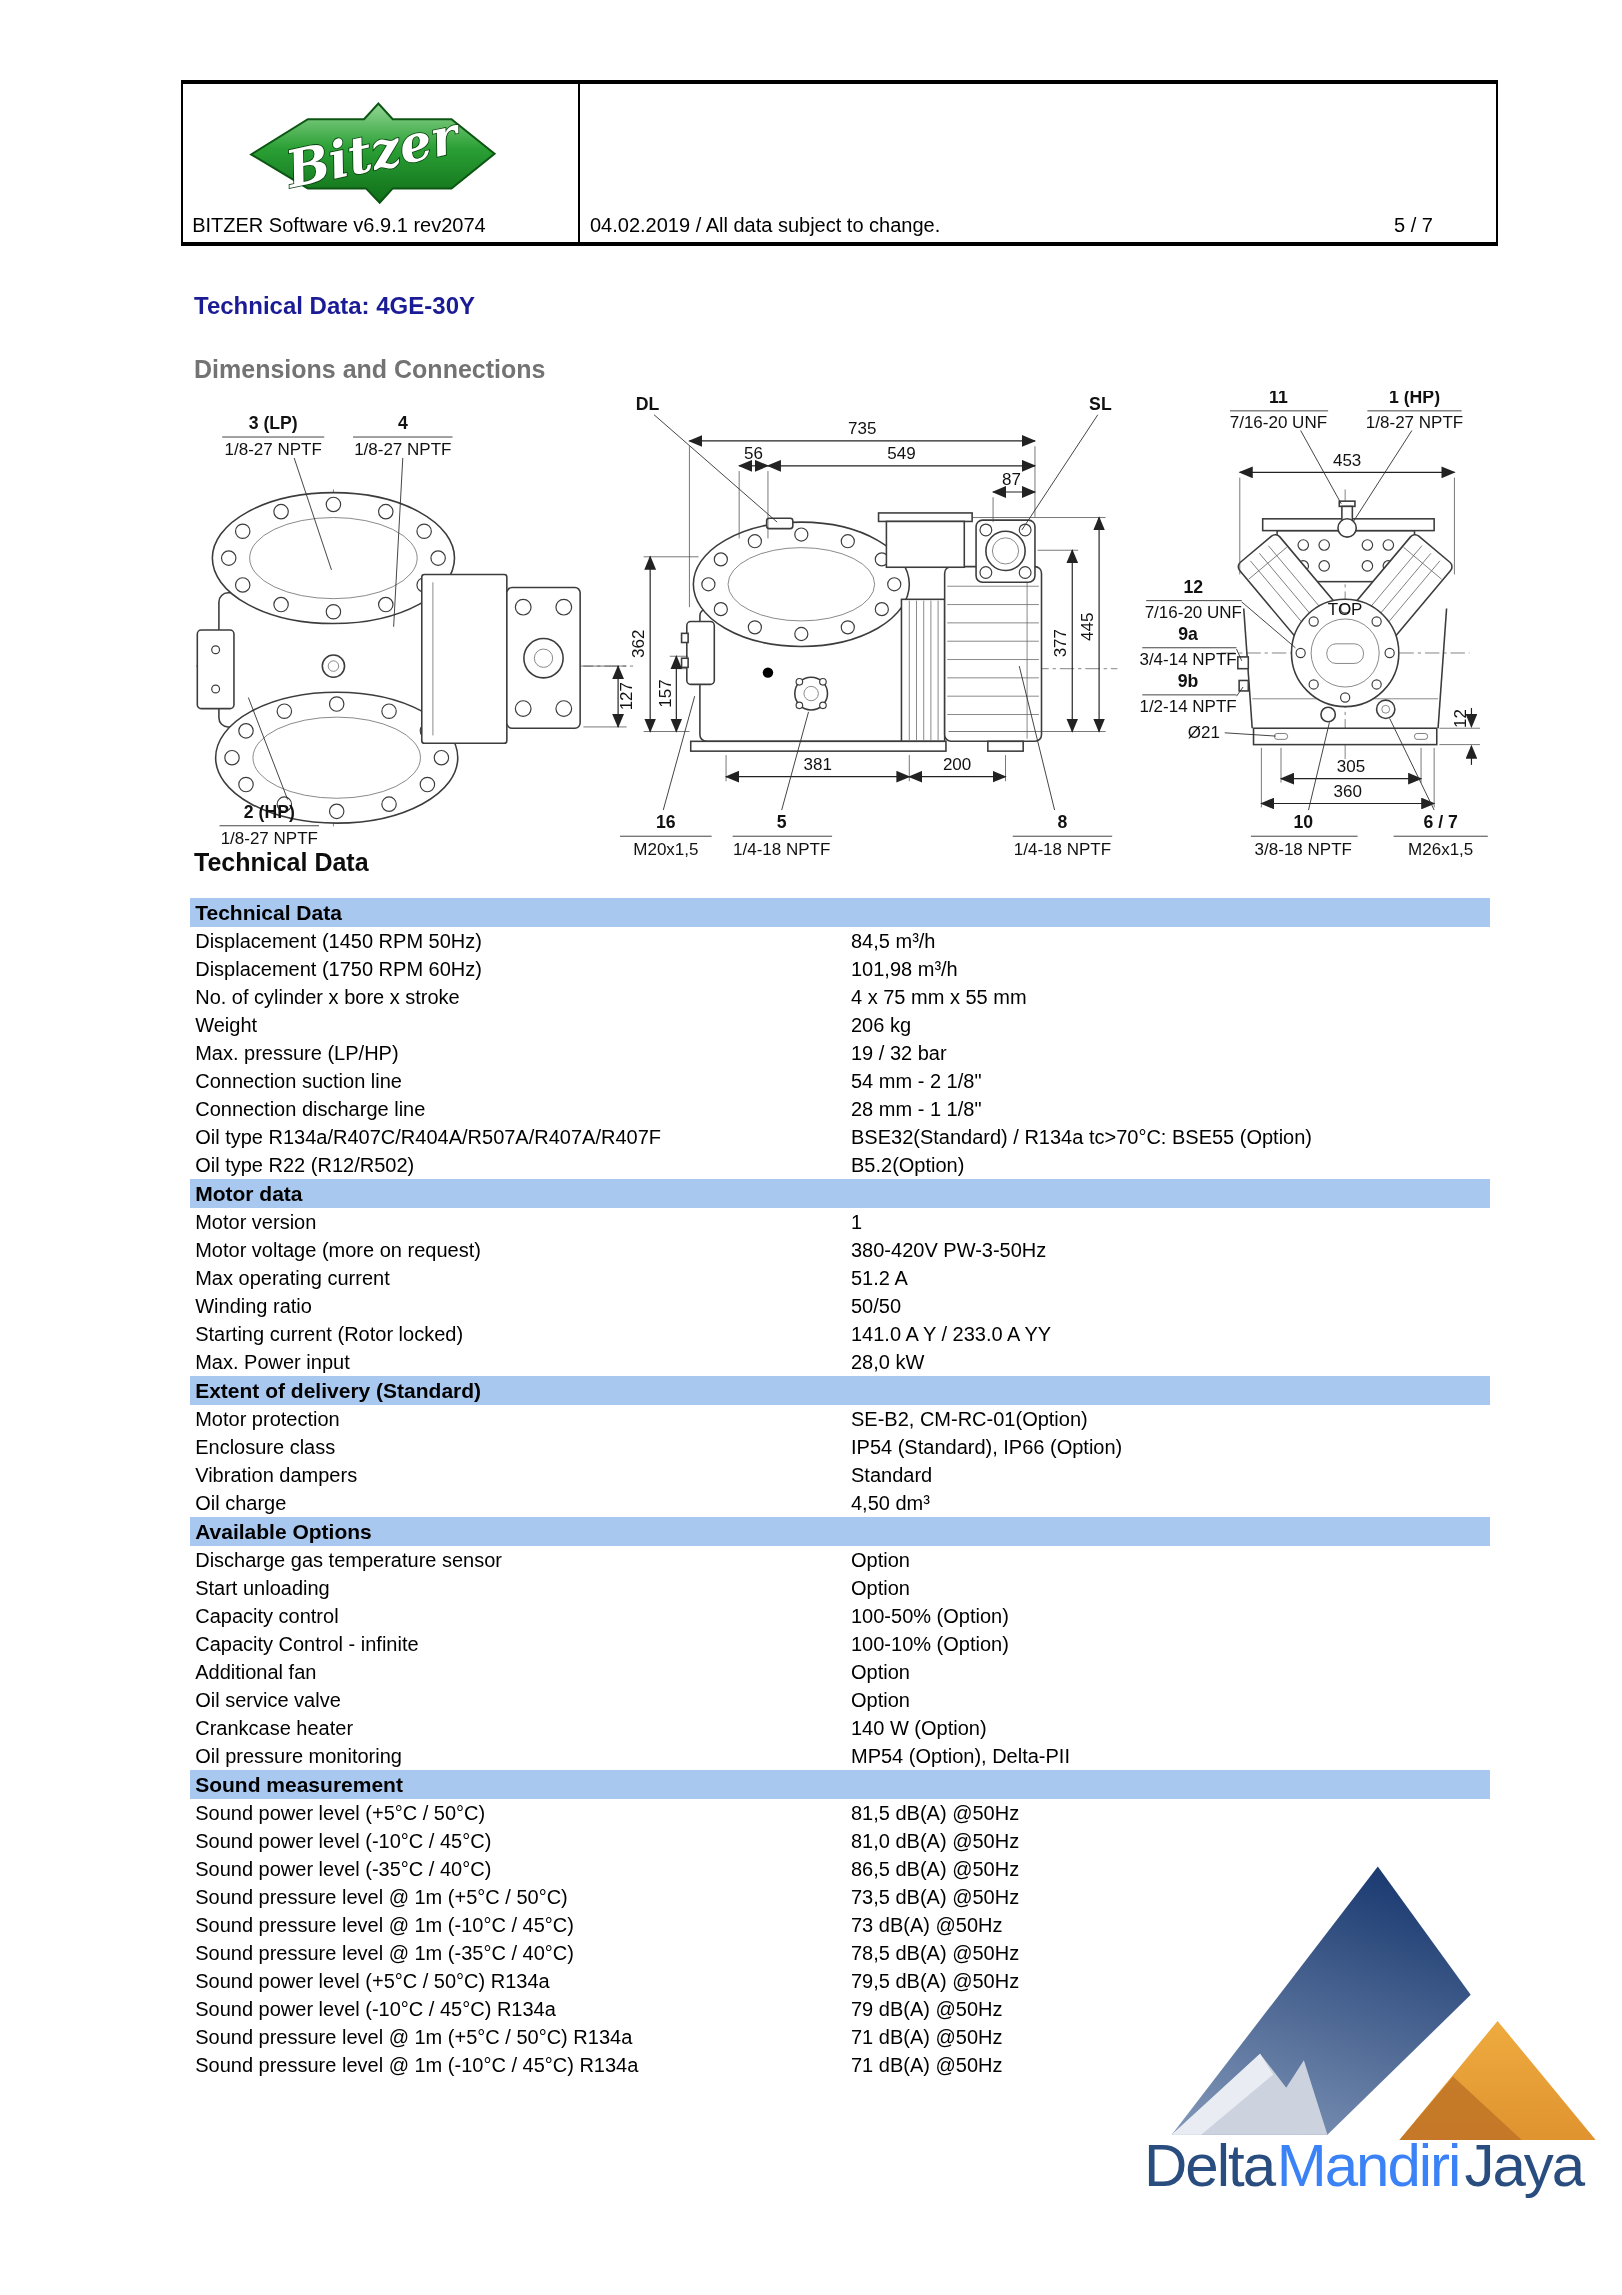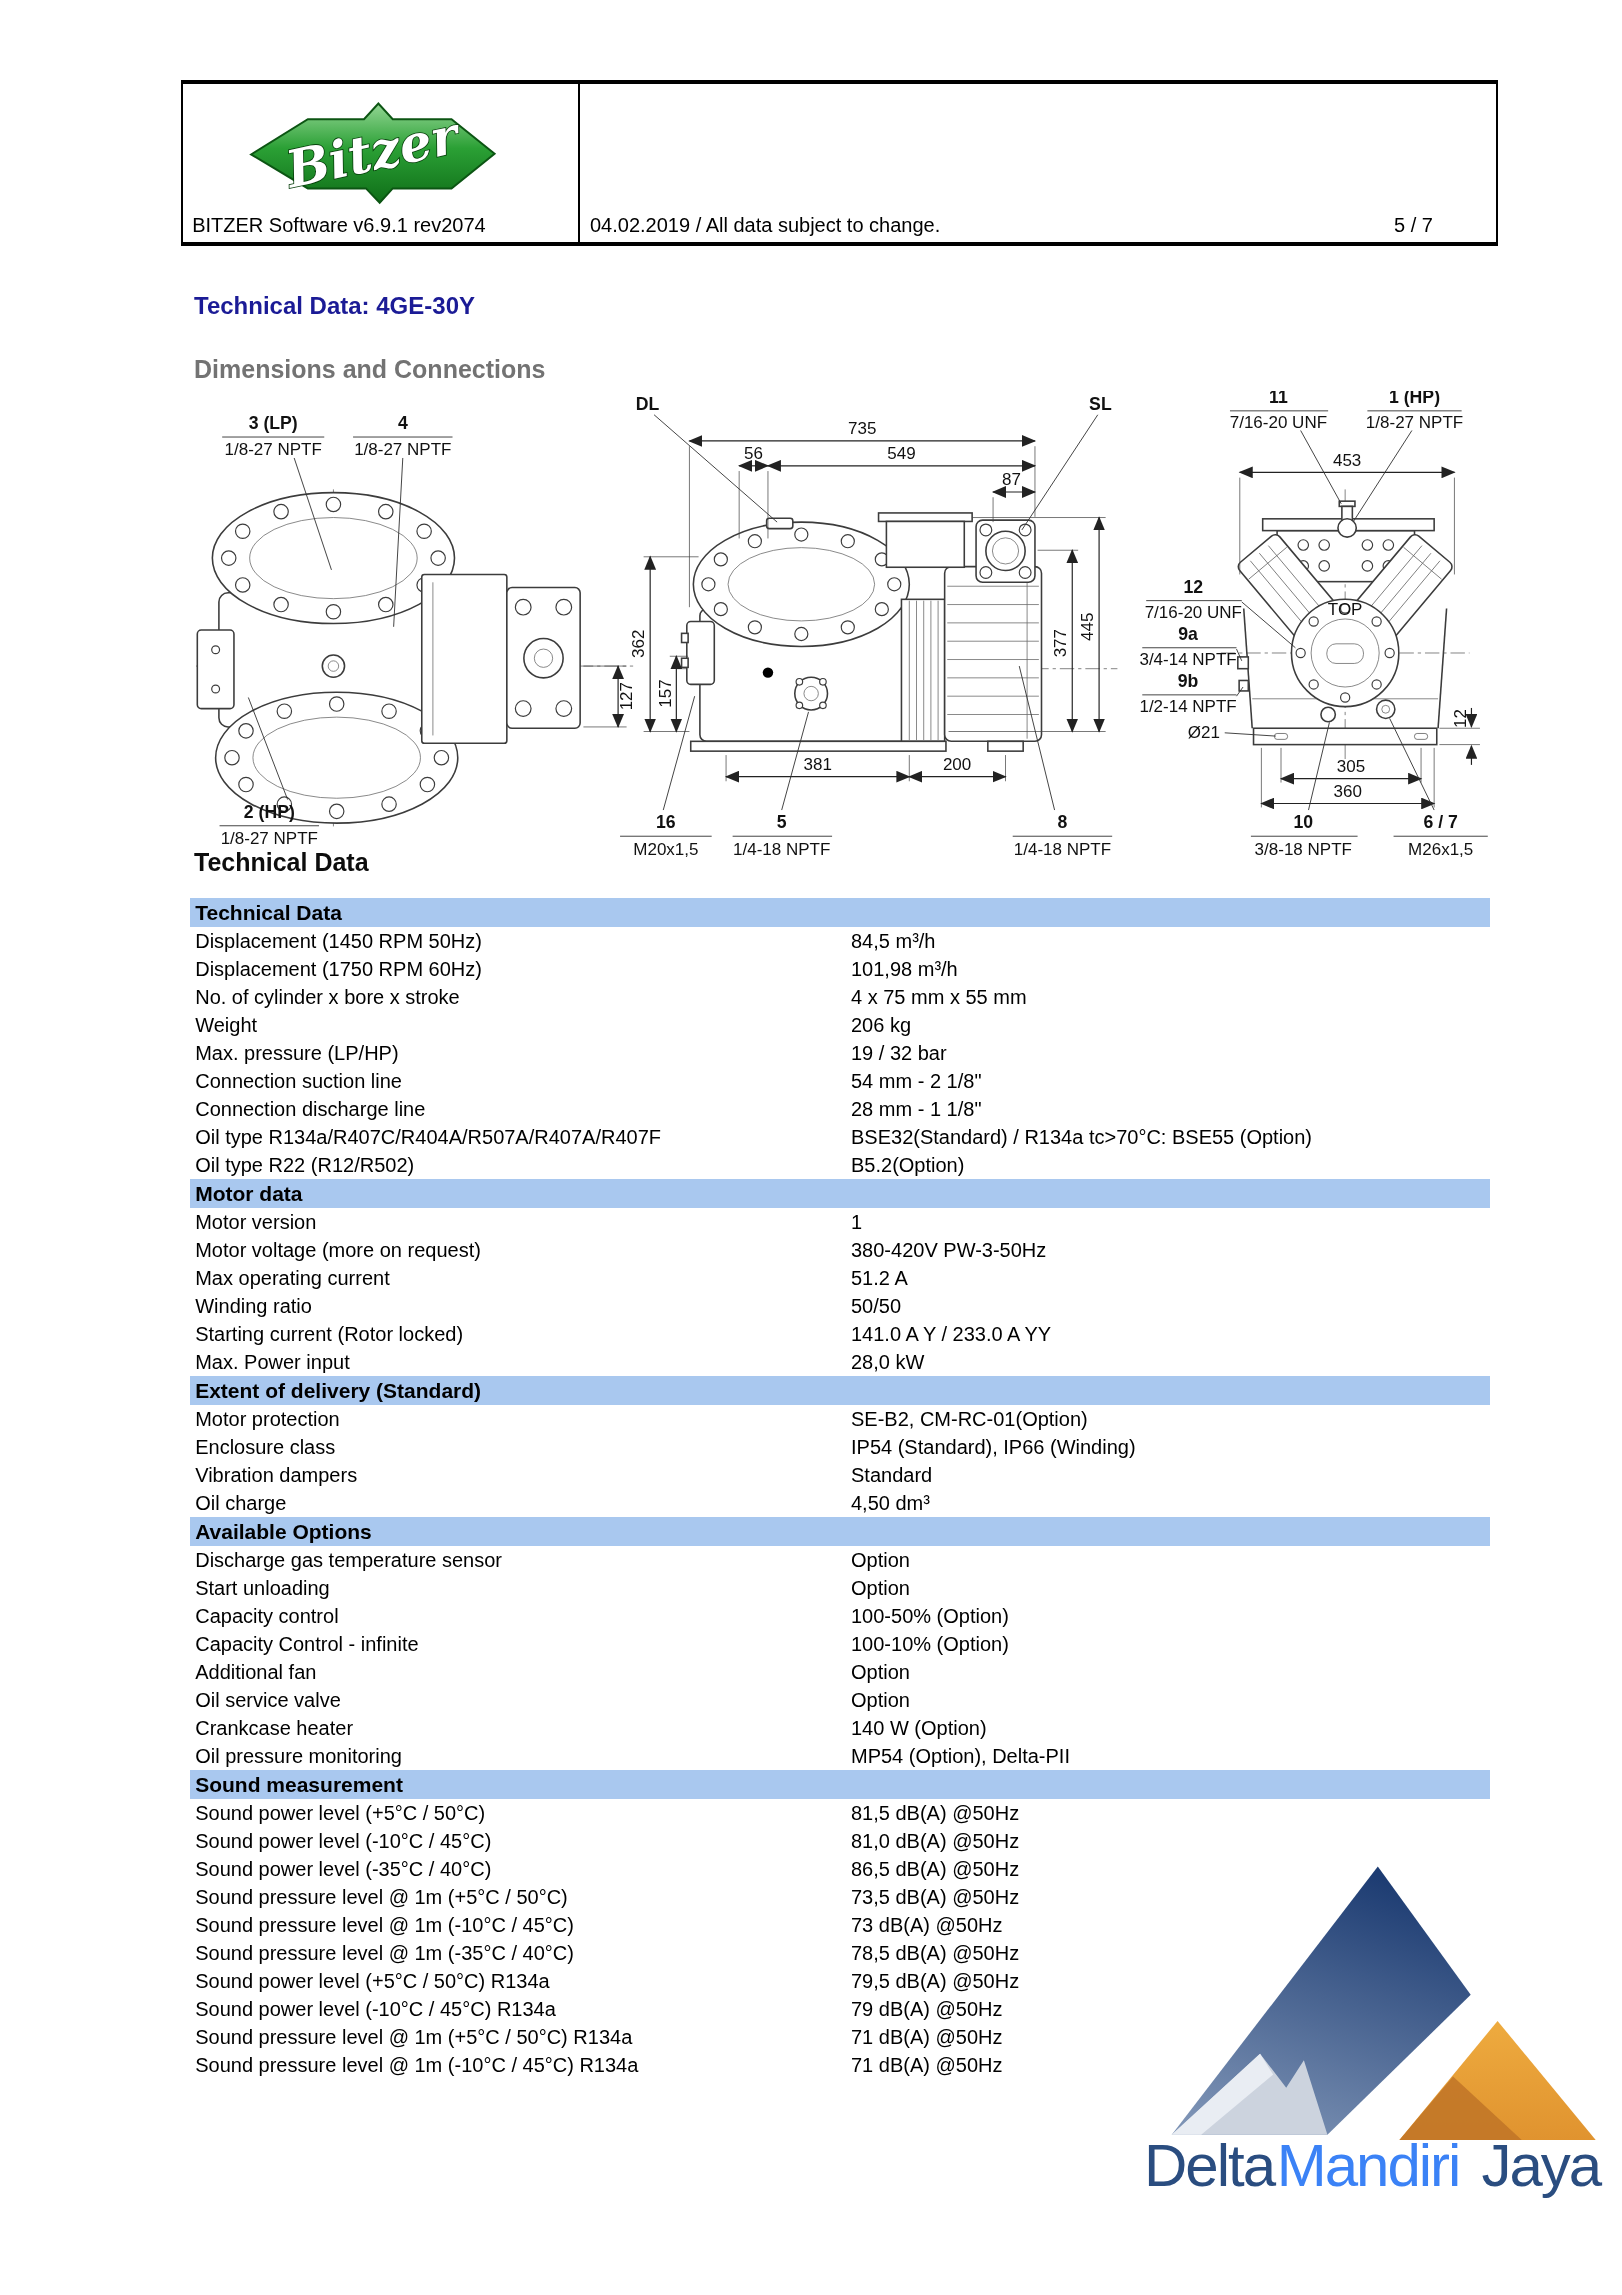--- a/index.html
+++ b/index.html
@@ -42,21 +42,21 @@
   .bar{height:29px;background:#a9c8ef;font-weight:bold;font-size:21px;line-height:29px;padding-left:5.2px;}
   .row{height:28px;position:relative;font-size:20px;line-height:28px;white-space:nowrap;}
   .row .lbl{position:absolute;left:5.2px;}
   .row .val{position:absolute;left:661px;}
 
   
   .dmj-svg{position:absolute;left:1139px;top:1831px;}
   .dmj-word{position:absolute;left:1144px;top:2131px;font-size:60px;letter-spacing:-2px;white-space:nowrap;}
   .dmj-blue{color:#2a4d80;}
   .dmj-orange{color:#3b82f6;margin-left:2.6px;}
-  .dmj-blue2{color:#2a4d80;margin-left:22px;}
+  .dmj-blue2{color:#2a4d80;margin-left:5px;}
 </style>
 </head>
 <body>
 
 <div class="hdr">
   <svg class="bitzer-svg" width="249" height="111" viewBox="0 0 380 170">
     <defs>
       <linearGradient id="gGreen" x1="0" y1="0" x2="0" y2="1">
         <stop offset="0" stop-color="#93d694"></stop>
         <stop offset="0.45" stop-color="#2ba035"></stop>
@@ -452,21 +452,21 @@
       <span class="lbl">Max. Power input</span>
       <span class="val">28,0 kW</span>
     </div>
     <div class="bar"><span>Extent of delivery (Standard)</span></div>
     <div class="row">
       <span class="lbl">Motor protection</span>
       <span class="val">SE-B2, CM-RC-01(Option)</span>
     </div>
     <div class="row">
       <span class="lbl">Enclosure class</span>
-      <span class="val">IP54 (Standard), IP66 (Winding)</span>
+      <span class="val">IP54 (Standard), IP66 (Option)</span>
     </div>
     <div class="row">
       <span class="lbl">Vibration dampers</span>
       <span class="val">Standard</span>
     </div>
     <div class="row">
       <span class="lbl">Oil charge</span>
       <span class="val">4,50 dm³</span>
     </div>
     <div class="bar"><span>Available Options</span></div>

